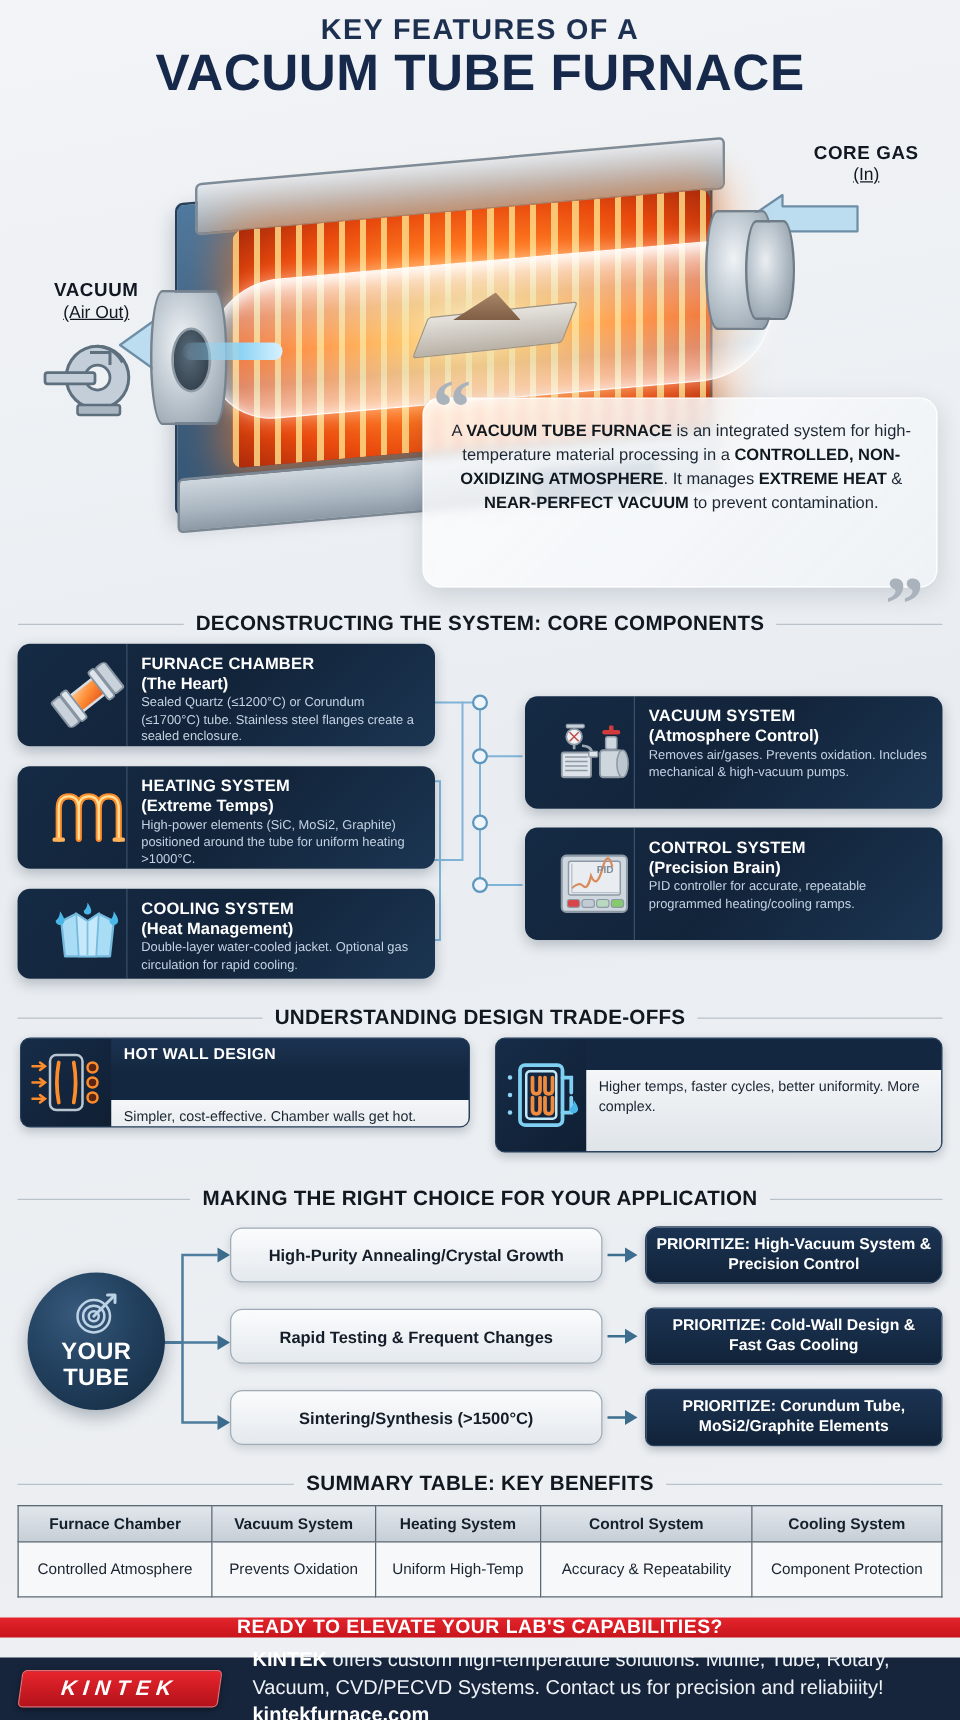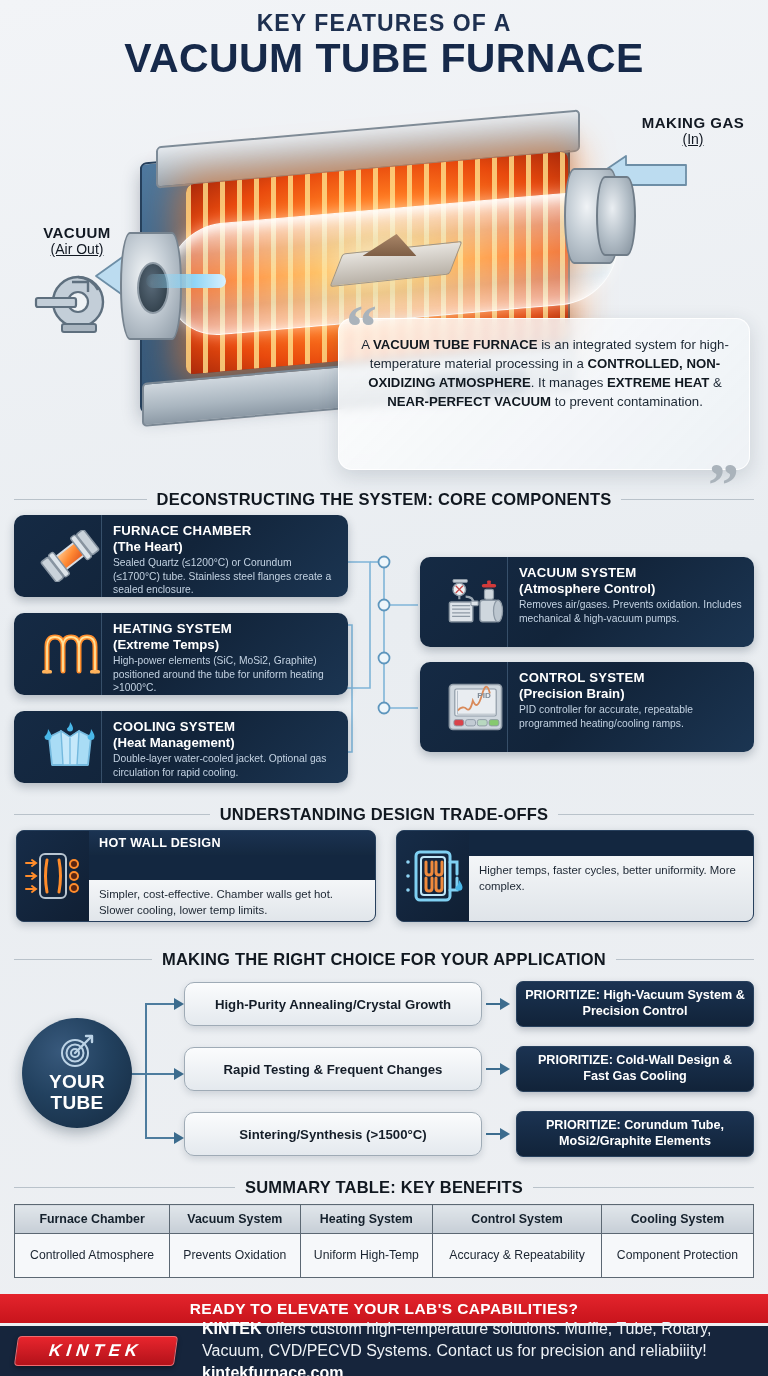--- a/index.html
+++ b/index.html
@@ -252,21 +252,21 @@
     padding:7px 2px; text-align:center;
   }
   .stable td {
     background:#f6f8fa; border:1px solid #5c6873;
     font-size:12.2px; color:#1a2430; padding:6px 3px;
     text-align:center; line-height:1.26; height:44px;
   }
 
   
   .cta {
-    position:absolute; left:0; top:1294px; width:768px; height:29px;
+    position:absolute; left:0; top:1294px; width:768px; height:16px;
     background:linear-gradient(180deg,#e4242c,#c8141c);
     display:flex; align-items:center; justify-content:center;
   }
   .cta .t {
     color:#fff; font-size:15.5px; font-weight:700; letter-spacing:.4px;
   }
   .foot {
     position:absolute; left:0; top:1326px; width:768px; height:50px;
     background:#16253c; display:flex; align-items:center; padding:0 16px;
   }
@@ -299,21 +299,21 @@
   </div>
 
   <div class="hero">
 
     <div class="hero-label" id="lbl-vac">
       <div class="t1">VACUUM</div>
       <div class="t2">(Air Out)</div>
     </div>
 
     <div class="hero-label" id="lbl-gas">
-      <div class="t1">MAKING GAS</div>
+      <div class="t1">CORE GAS</div>
       <div class="t2">(In)</div>
     </div>
 
     <svg class="pump" width="80" height="70" viewBox="0 0 80 70">
       <circle cx="46" cy="34" r="25" fill="#c3ced8" stroke="#5e6f7e" stroke-width="2.4"></circle>
       <path d="M46 9 A25 25 0 0 1 66 22" fill="none" stroke="#5e6f7e" stroke-width="2.4"></path>
       <circle cx="46" cy="34" r="10" fill="#eef2f5" stroke="#5e6f7e" stroke-width="2.2"></circle>
       <rect x="4" y="30" width="40" height="9" rx="2" fill="#c3ced8" stroke="#5e6f7e" stroke-width="2.2"></rect>
       <path d="M40 14 L56 14 L56 24" fill="none" stroke="#5e6f7e" stroke-width="2.4"></path>
       <rect x="30" y="56" width="34" height="8" rx="2" fill="#aab6c1" stroke="#5e6f7e" stroke-width="2"></rect>
@@ -485,21 +485,21 @@
       <div class="d">PID controller for accurate, repeatable programmed heating/cooling ramps.</div>
     </div>
   </div>
 
   <div class="sec-head" style="top:805px;">
     <div class="line"></div>
     <div class="txt">UNDERSTANDING DESIGN TRADE-OFFS</div>
     <div class="line"></div>
   </div>
 
-  <div class="tcard" style="left:16px; top:830px; width:360px; height:92px;">
+  <div class="tcard" style="left:16px; top:830px; width:360px; height:72px;">
     <div class="ic">
       <svg width="58" height="64" viewBox="0 0 58 64">
         <rect x="16" y="10" width="26" height="44" rx="5" fill="none" stroke="#b9c6d2" stroke-width="2"></rect>
         <path d="M23 16 q-3 16 0 32" fill="none" stroke="#ff8c2b" stroke-width="3" stroke-linecap="round"></path>
         <path d="M35 16 q3 16 0 32" fill="none" stroke="#ff8c2b" stroke-width="3" stroke-linecap="round"></path>
         <g stroke="#ff8c2b" stroke-width="2" fill="none" stroke-linecap="round">
           <path d="M2 19h9M2 32h9M2 45h9"></path>
           <path d="M8 16l4 3-4 3M8 29l4 3-4 3M8 42l4 3-4 3"></path>
         </g>
         <g fill="#5a2512" stroke="#ff8c2b" stroke-width="2">
@@ -579,21 +579,21 @@
         <path d="M2 87 L18 87"></path>
         <path d="M2 152 L18 152"></path>
     </g>
     <g fill="#3c6c8e">
       <path d="M16 16 l10 6 -10 6 z"></path>
         <path d="M16 81 l10 6 -10 6 z"></path>
         <path d="M16 146 l10 6 -10 6 z"></path>
     </g>
   </svg>
 
-  <div class="rpill" style="left:516px; top:981px;">PRIORITIZE: High-Vacuum System &amp; Precision Control</div>
+  <div class="rpill" style="left:516px; top:981px;border-radius:11px;">PRIORITIZE: High-Vacuum System &amp; Precision Control</div>
   <div class="rpill" style="left:516px; top:1046px;">PRIORITIZE: Cold-Wall Design &amp; Fast Gas Cooling</div>
   <div class="rpill" style="left:516px; top:1111px;">PRIORITIZE: Corundum Tube, MoSi2/Graphite Elements</div>
 
   <div class="sec-head" style="top:1178px;">
     <div class="line"></div>
     <div class="txt">SUMMARY TABLE: KEY BENEFITS</div>
     <div class="line"></div>
   </div>
 
   <table class="stable">

